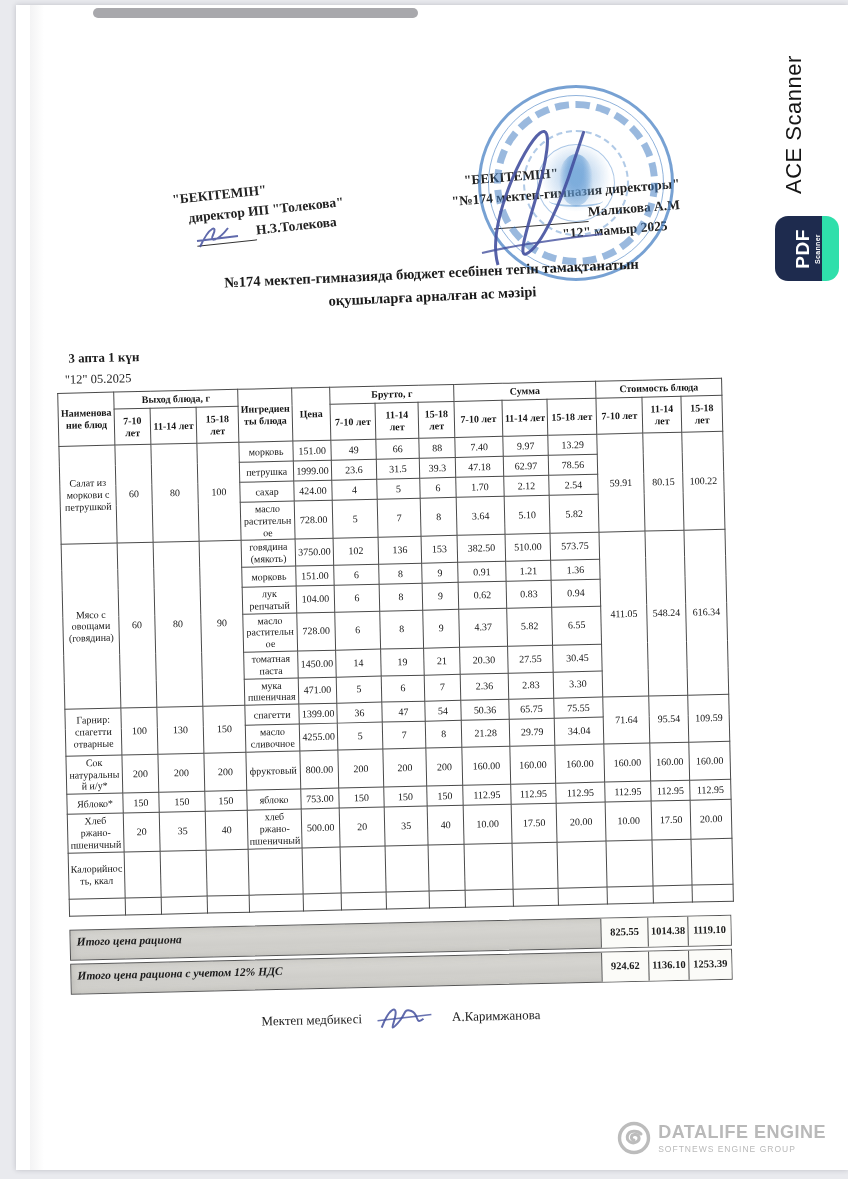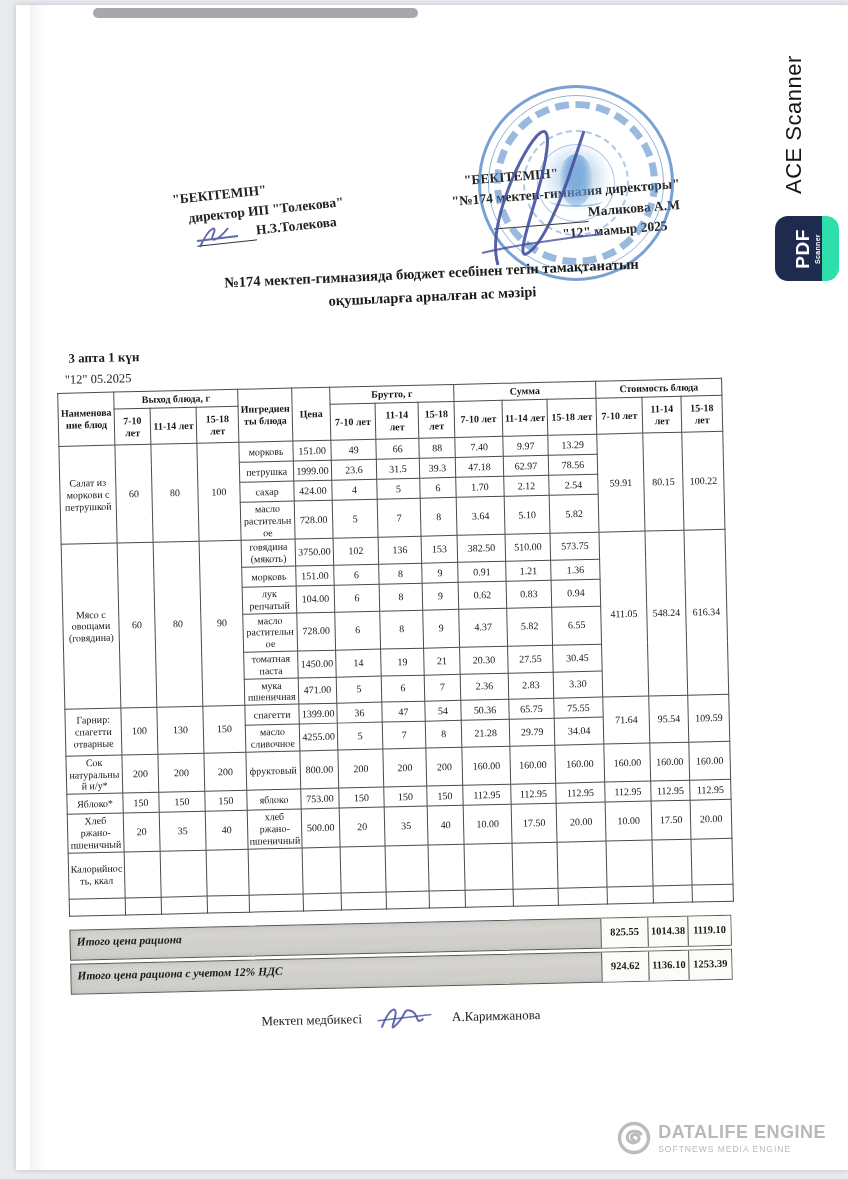--- a/index.html
+++ b/index.html
@@ -500,17 +500,17 @@
     </div>
   </div>
 
   <div class="datalife">
     <svg width="36" height="36" viewBox="0 0 36 36">
       <circle cx="18" cy="18" r="14.5" fill="none" stroke="#bcbcbc" stroke-width="3.4"></circle>
       <path d="M25 14 C22 10 13 10 11.5 15.5 C10 21 16 24.5 20.5 22 C25 19.5 23 14 18.5 14.5 C14.5 15 14.5 20 18 20" fill="none" stroke="#bcbcbc" stroke-width="3" stroke-linecap="round"></path>
     </svg>
     <div>
       <div class="t1">DATALIFE ENGINE</div>
-      <div class="t2">SOFTNEWS MEDIA ENGINE</div>
+      <div class="t2">SOFTNEWS ENGINE GROUP</div>
     </div>
   </div>
 
 </div>
 
 </body></html>

